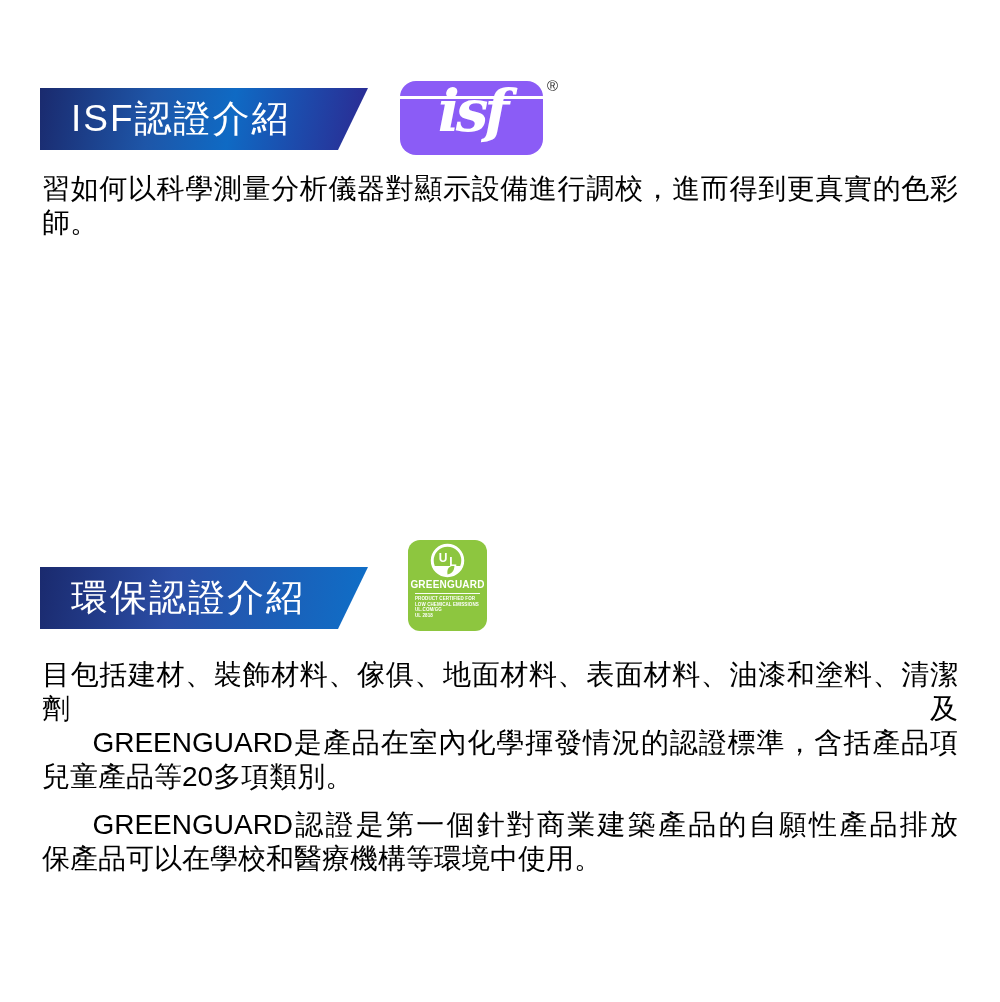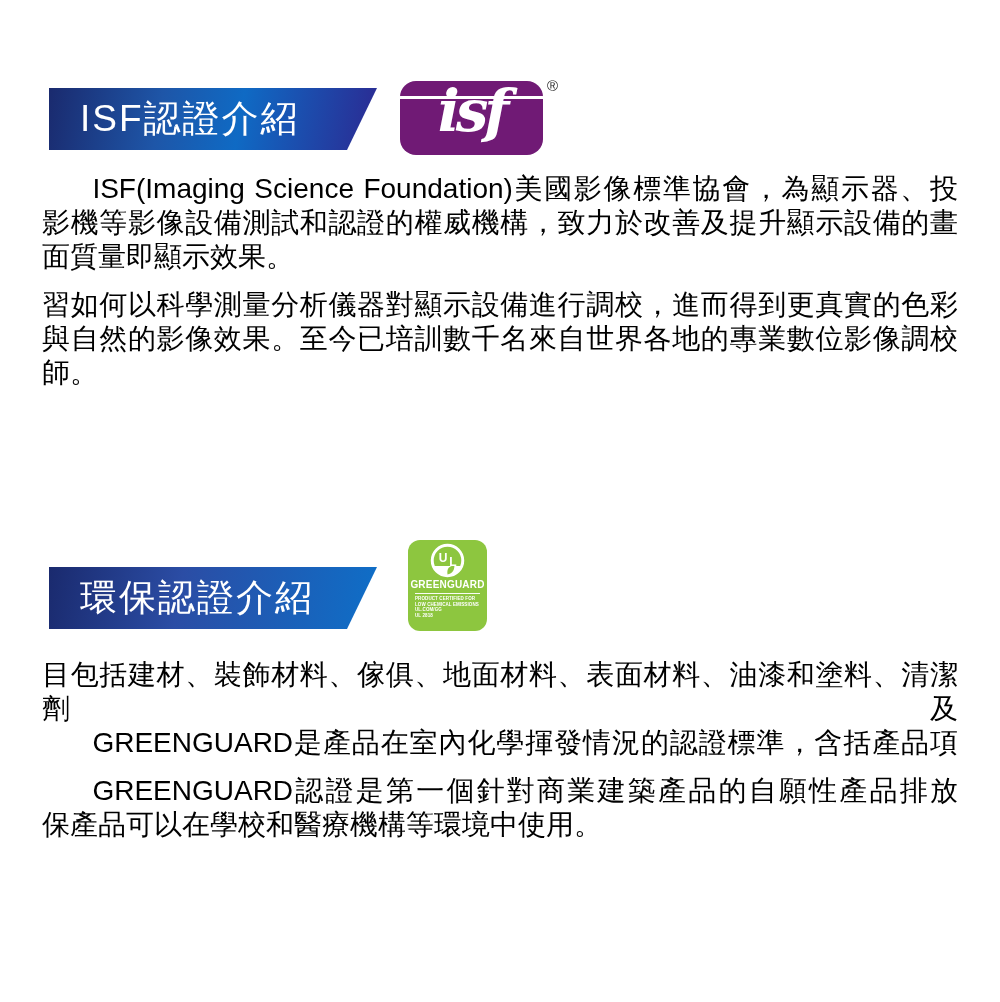--- a/index.html
+++ b/index.html
@@ -10,21 +10,21 @@
     height: 1002px;
     background: #ffffff;
     overflow: hidden;
     font-family: "Liberation Sans", "DejaVu Sans", sans-serif;
     color: #000000;
   }
 
   
   .banner {
     position: absolute;
-    left: 49px;
+    left: 40px;
     width: 328px;
     height: 62px;
     clip-path: polygon(0 0, 100% 0, calc(100% - 30px) 100%, 0 100%);
     display: flex;
     align-items: center;
     padding-left: 31px;
   }
   .banner-isf {
     top: 88px;
     background: linear-gradient(100deg, #1a2a6e 0%, #1e56a8 34%, #0f6ac4 58%, #292f96 96%);
@@ -41,21 +41,21 @@
     white-space: nowrap;
   }
 
   
   .isf-logo {
     position: absolute;
     left: 400px;
     top: 81px;
     width: 143px;
     height: 74px;
-    background: #701a75;
+    background: #8b5cf6;
     border-radius: 16px;
     overflow: hidden;
   }
   .isf-stripe {
     position: absolute;
     top: 15px;
     left: 0;
     width: 100%;
     height: 3px;
     background: #ffffff;
@@ -152,27 +152,21 @@
     </div>
 
     <div class="isf-logo">
       <div class="isf-stripe"></div>
       <div class="isf-script">isf</div>
     </div>
     <span class="reg-mark">®</span>
 
     <div class="textblock tb-isf">
         <div class="para">
-          <div class="line line-first">ISF(Imaging Science Foundation)美國影像標準協會，為顯示器、投</div>
-          <div class="line">影機等影像設備測試和認證的權威機構，致力於改善及提升顯示設備的畫</div>
-          <div class="line line-last">面質量即顯示效果。</div>
-        </div>
-        <div class="para">
           <div class="line">習如何以科學測量分析儀器對顯示設備進行調校，進而得到更真實的色彩</div>
-          <div class="line">與自然的影像效果。至今已培訓數千名來自世界各地的專業數位影像調校</div>
           <div class="line line-last">師。</div>
         </div>
       </div>
   </section>
 
   <section>
     <div class="banner banner-eco">
       <span class="banner-label">環保認證介紹</span>
     </div>
 
@@ -191,20 +185,21 @@
         <div>LOW CHEMICAL EMISSIONS</div>
         <div>UL.COM/GG</div>
         <div>UL 2818</div>
       </div>
     </div>
 
     <div class="textblock tb-eco">
         <div class="para">
           <div class="line">目包括建材、裝飾材料、傢俱、地面材料、表面材料、油漆和塗料、清潔劑及</div>
           <div class="line line-first">GREENGUARD是產品在室內化學揮發情況的認證標準，含括產品項</div>
+          <div class="line line-last">兒童產品等20多項類別。</div>
         </div>
         <div class="para">
           <div class="line line-first">GREENGUARD認證是第一個針對商業建築產品的自願性產品排放</div>
           <div class="line line-last">保產品可以在學校和醫療機構等環境中使用。</div>
         </div>
       </div>
   </section>
 
 </div>
 

